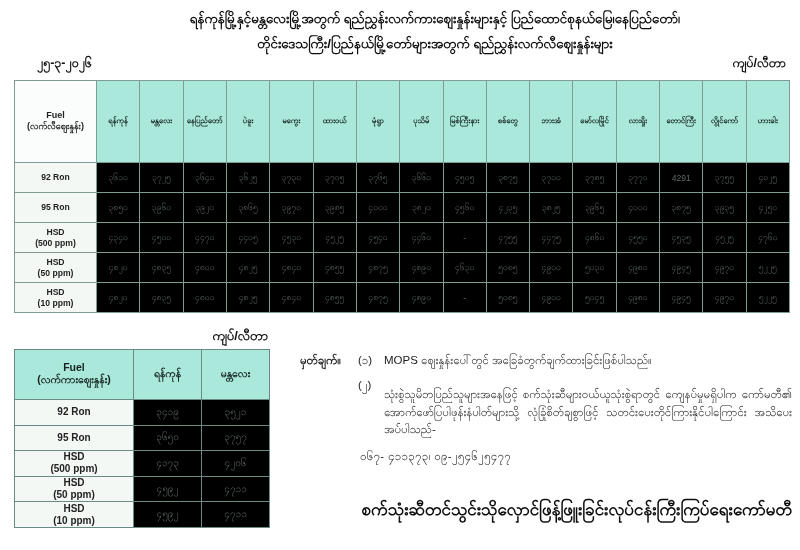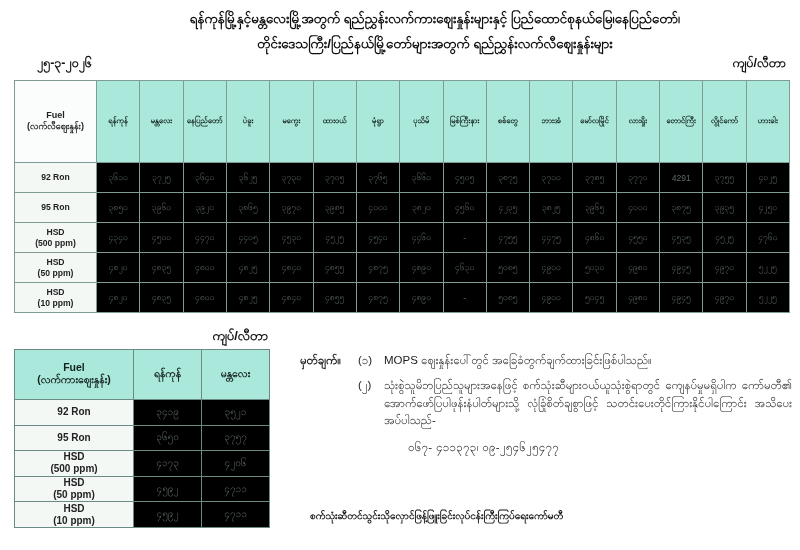--- a/index.html
+++ b/index.html
@@ -33,24 +33,24 @@
 
   .fuel-th div{text-align:center;font-weight:bold;}
   .fuel-th .sub{font-weight:bold;}
 
   .notes{position:absolute;left:300px;top:352px;width:492px;font-size:11.5px;color:#1c1c1c;line-height:1.55;}
   .note-row{display:flex;}
   .note-label{width:58px;font-weight:bold;flex:none;}
   .note-num{width:26px;flex:none;}
   .note-text{flex:1;}
   .note2{margin-top:7px;}
-  .justify{text-align:justify;}
-  .phone{margin-left:108px;margin-top:9px;font-size:11.5px;color:#232323;letter-spacing:.3px;}
-  .footer{position:absolute;left:310px;top:509px;width:482px;text-align:left;
-          font-weight:bold;font-size:10px;color:#0d0d0d;}
+  .justify{text-align:justify;margin-top:9px;}
+  .phone{margin-left:60px;margin-top:9px;font-size:11.5px;color:#232323;letter-spacing:.3px;}
+  .footer{position:absolute;left:310px;top:498px;width:482px;text-align:right;
+          font-weight:bold;font-size:17px;color:#0d0d0d;}
 </style>
 </head>
 <body>
 
 <div class="page">
 
   <div class="title">
     <div>ရန်ကုန်မြို့နှင့်မန္တလေးမြို့အတွက် ရည်ညွှန်းလက်ကားဈေးနှုန်းများနှင့် ပြည်ထောင်စုနယ်မြေ၊နေပြည်တော်၊</div>
     <div>တိုင်းဒေသကြီး/ပြည်နယ်မြို့တော်များအတွက် ရည်ညွှန်းလက်လီဈေးနှုန်းများ</div>
   </div>

